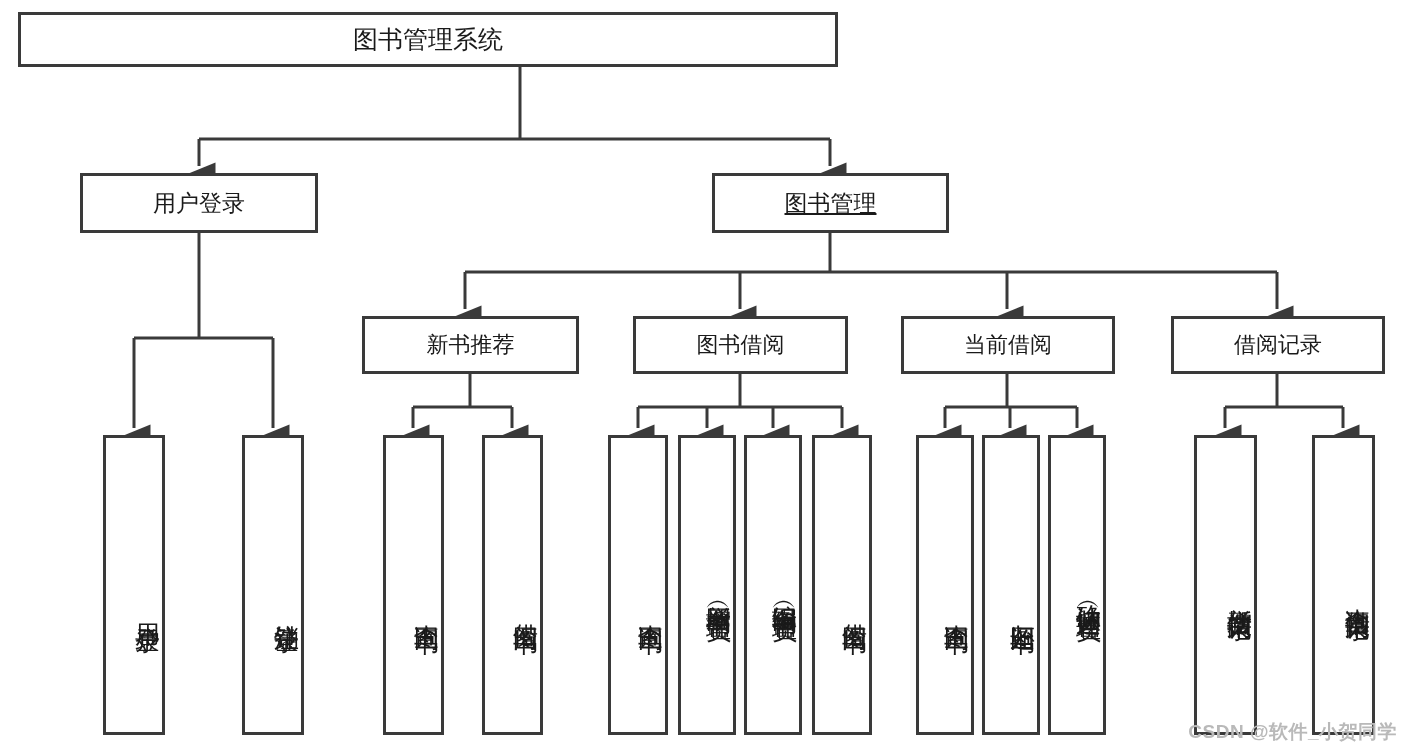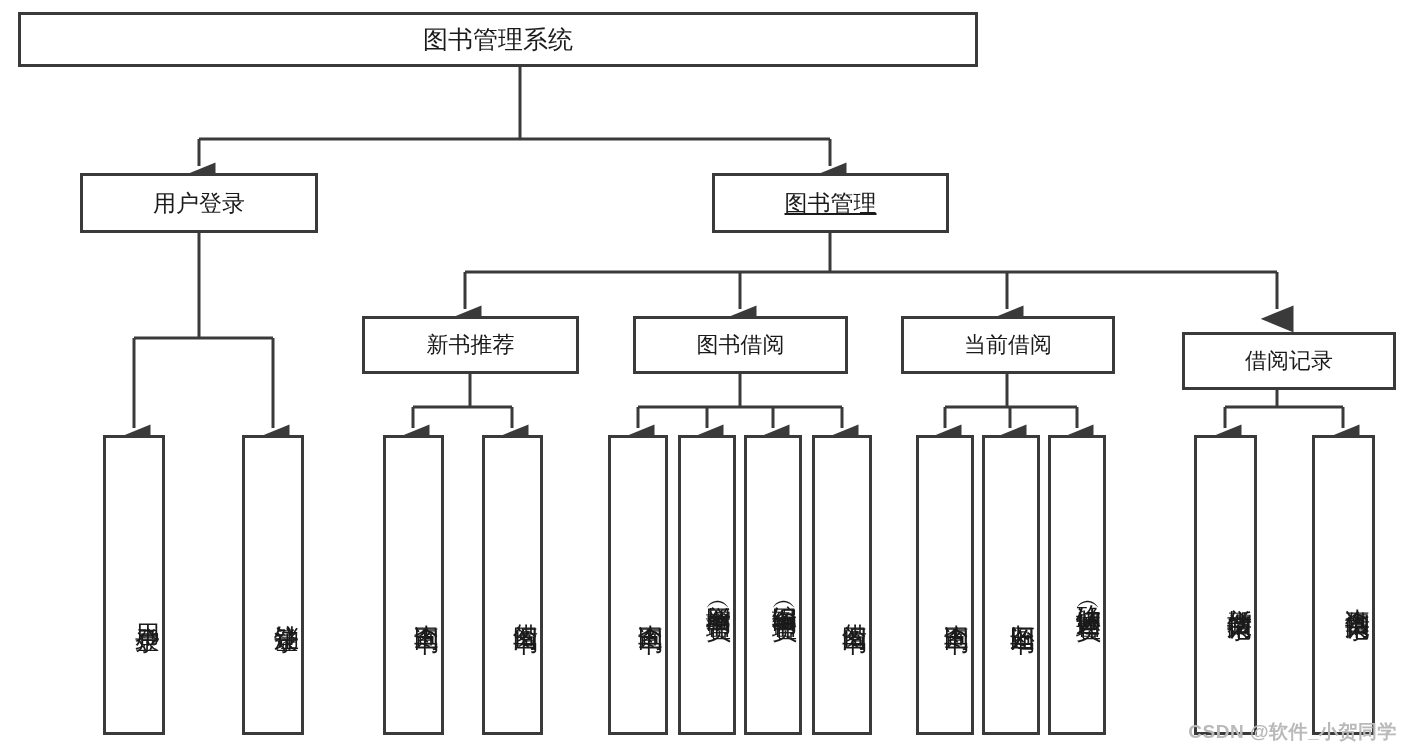--- a/index.html
+++ b/index.html
@@ -120,41 +120,41 @@
       <path d="M1010,407 L1010,428" marker-end="url(#arrow)"></path>
       <path d="M1077,407 L1077,428" marker-end="url(#arrow)"></path>
 
       <path d="M1277,374 L1277,407"></path>
       <path d="M1225,407 L1343,407"></path>
       <path d="M1225,407 L1225,428" marker-end="url(#arrow)"></path>
       <path d="M1343,407 L1343,428" marker-end="url(#arrow)"></path>
     </g>
   </svg>
 
-  <div class="node root" style="left:18px; top:12px; width:960px; height:55px;">
+  <div class="node root" style="left:18px; top:12px; width:820px; height:55px;">
     <span class="lbl">图书管理系统</span>
   </div>
 
   <div class="node lvl1" style="left:80px; top:173px; width:238px; height:60px;">
     <span class="lbl">用户登录</span>
   </div>
   <div class="node lvl1" style="left:712px; top:173px; width:237px; height:60px;text-decoration:underline;">
     <span class="lbl">图书管理</span>
   </div>
 
   <div class="node lvl2" style="left:362px; top:316px; width:217px; height:58px;">
     <span class="lbl">新书推荐</span>
   </div>
   <div class="node lvl2" style="left:633px; top:316px; width:215px; height:58px;">
     <span class="lbl">图书借阅</span>
   </div>
   <div class="node lvl2" style="left:901px; top:316px; width:214px; height:58px;">
     <span class="lbl">当前借阅</span>
   </div>
-  <div class="node lvl2" style="left:1171px; top:332px; width:214px; height:58px;margin-left:11px;">
+  <div class="node lvl2" style="left:1171px; top:316px; width:214px; height:58px;">
     <span class="lbl">借阅记录</span>
   </div>
 
   <div class="node leaf" style="left:103px; top:435px; width:62px; height:300px;">
     <span class="lbl">用户登录</span>
   </div>
   <div class="node leaf" style="left:242px; top:435px; width:62px; height:300px;">
     <span class="lbl">注销登录</span>
   </div>
 

